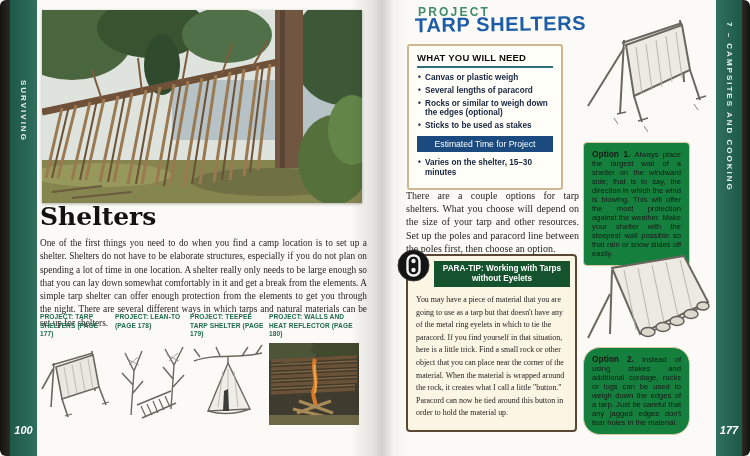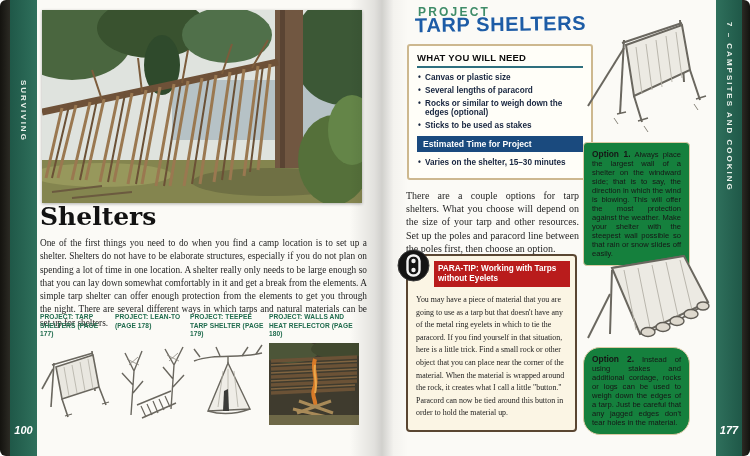--- a/index.html
+++ b/index.html
@@ -35,39 +35,39 @@
             grid-template-columns:72px 72px 76px 92px;column-gap:3px;}
   .proj-label{font-size:6.6px;font-weight:bold;color:#1f6b4d;line-height:8.6px;
               letter-spacing:0.1px;min-height:28px;}
   .proj-img{margin-top:2px;height:82px;}
   .proj-img svg{display:block;}
   
   .kicker{position:absolute;left:418px;top:5px;font-size:12px;font-weight:bold;
           letter-spacing:2.2px;color:#3f8c69;}
   .rtitle{position:absolute;left:415px;top:13px;font-size:20px;font-weight:bold;
           color:#1d5ca6;letter-spacing:0.6px;transform:rotate(-0.8deg);}
-  .needbox{position:absolute;left:407px;top:44px;width:186px;box-sizing:border-box;
+  .needbox{position:absolute;left:407px;top:44px;width:156px;box-sizing:border-box;
            border:2px solid #cdb88f;border-radius:3px;background:#fffef8;
            padding:6px 8px 7px;}
   .need-title{font-size:9.5px;font-weight:bold;color:#0d0d0d;letter-spacing:0.2px;}
   .need-rule{height:2px;background:#2e6f7e;margin:3px 0 5px;}
   .blist{list-style:none;margin:0;padding:0;}
   .blist li{position:relative;padding-left:8px;font-size:8.2px;font-weight:bold;
             color:#17253f;line-height:9.8px;margin-bottom:3px;}
   .blist li::before{content:"•";position:absolute;left:1px;top:0;}
-  .time-banner{background:#1a4a7e;color:#fdfdfd;font-size:8.6px;font-weight:bold;
-               padding:3px 6px;margin:5px 0 6px;}
+  .time-banner{background:#1a4a7e;color:#fdfdfd;font-size:8.6px;font-weight:normal;
+               padding:3px 6px;margin:5px 0 6px;text-align:center;}
   .intro{position:absolute;left:406px;top:189px;width:173px;
          font-family:Liberation Serif, serif;font-size:10px;line-height:13.2px;
          text-align:justify;color:#1f1f1f;}
   .paratip{position:absolute;left:406px;top:254px;width:171px;height:178px;
            box-sizing:border-box;border:2px solid #5a4632;border-radius:4px;
            background:#fbf5e4;}
-  .tip-banner{margin:5px 5px 4px 26px;background:#b91c1c;color:#ffffff;font-size:8.2px;
-              font-weight:bold;padding:3px 4px;line-height:10px;}
+  .tip-banner{margin:5px 5px 4px 26px;background:#14532d;color:#ffffff;font-size:8.2px;
+              font-weight:bold;text-align:center;padding:3px 4px;line-height:10px;}
   .tip-icon{position:absolute;left:-11px;top:-7px;width:33px;height:33px;}
   .tip-body{padding:3px 8px 0;font-family:Liberation Serif, serif;font-size:7.9px;
             line-height:12.6px;color:#1b1b1b;}
   .sketch{position:absolute;}
   .optbox{position:absolute;box-sizing:border-box;width:107px;border:1.5px solid #dcc9a4;
           border-radius:4px;background:#15803d;padding:7px 8px;font-size:7.6px;
           line-height:9px;text-align:justify;color:#161616;}
   .optbox b{font-size:8.4px;}
   .op1box{left:583px;top:142px;min-height:110px;}
   .op2box{left:583px;top:347px;min-height:86px;border-radius:17px;}
@@ -184,21 +184,21 @@
 
   <div class="gutter"></div>
 
   <div class="kicker">PROJECT</div>
   <div class="rtitle">TARP SHELTERS</div>
 
   <div class="needbox">
     <div class="need-title">WHAT YOU WILL NEED</div>
     <div class="need-rule"></div>
     <ul class="blist">
-      <li>Canvas or plastic size</li>
+      <li>Canvas or plastic weigh</li>
       <li>Several lengths of paracord</li>
       <li>Rocks or similar to weigh down the edges (optional)</li>
       <li>Sticks to be used as stakes</li>
     </ul>
     <div class="time-banner">Estimated Time for Project</div>
     <ul class="blist">
       <li>Varies on the shelter, 15–30 minutes</li>
     </ul>
   </div>
 

